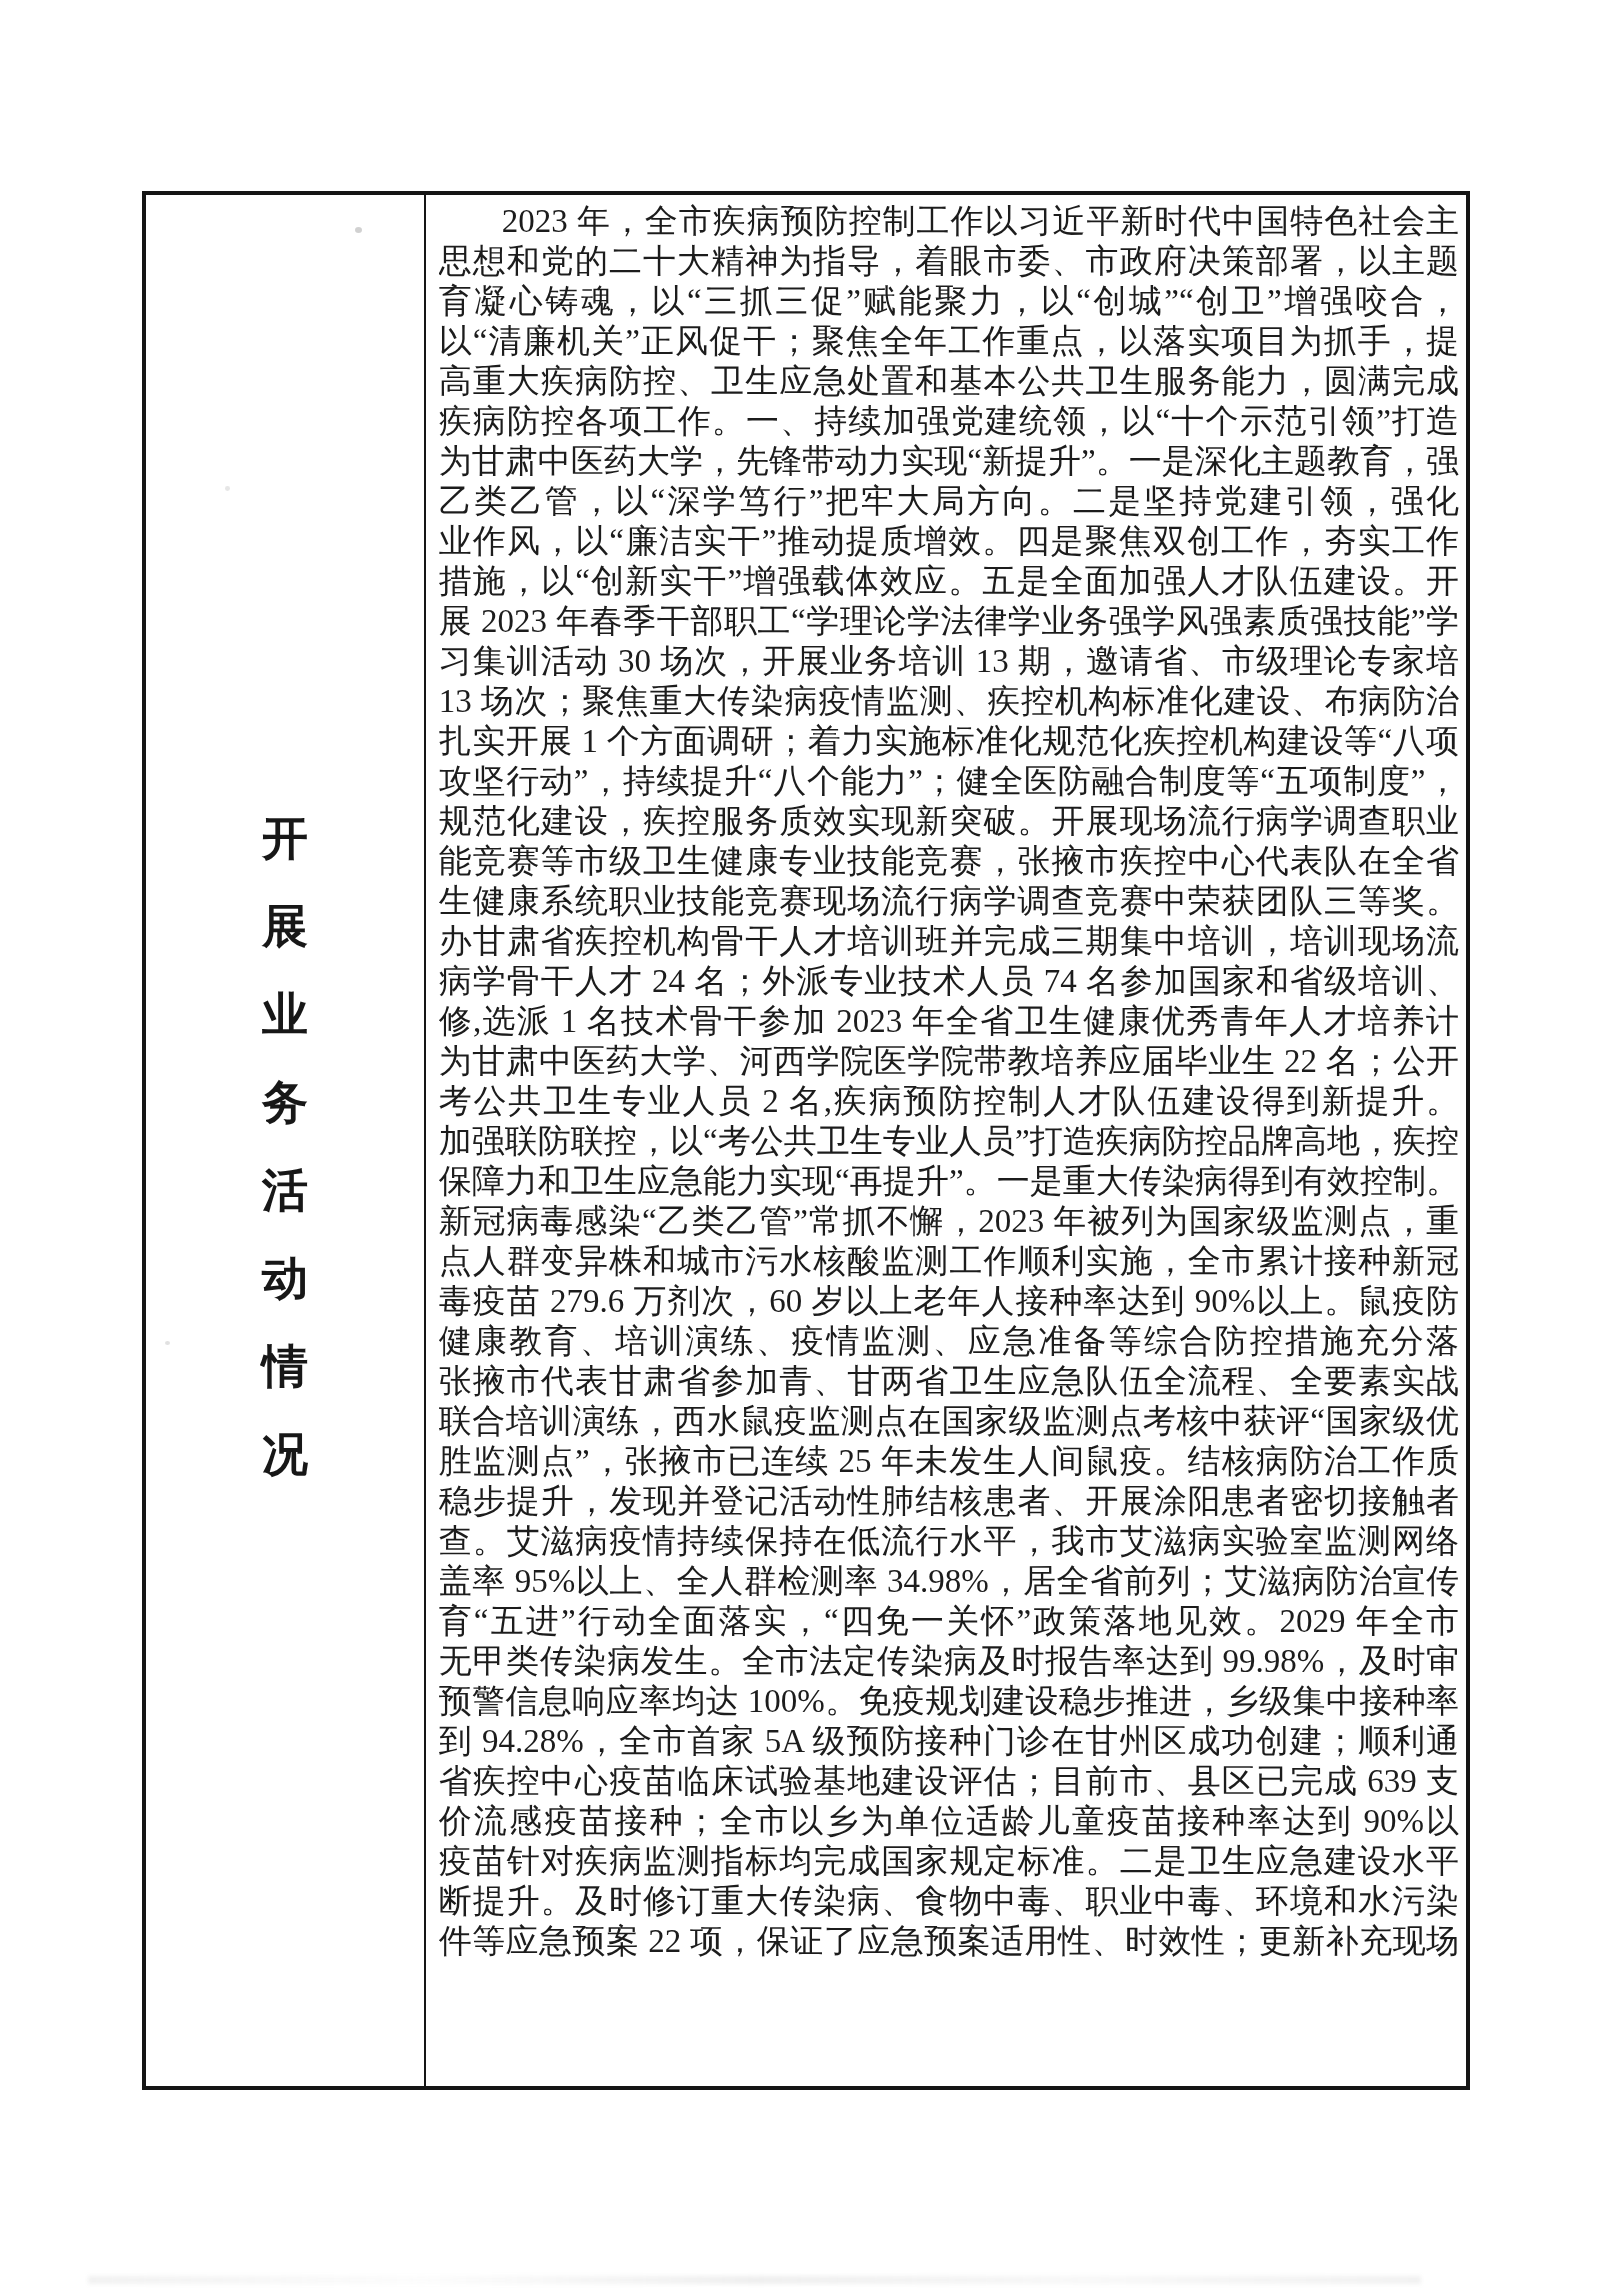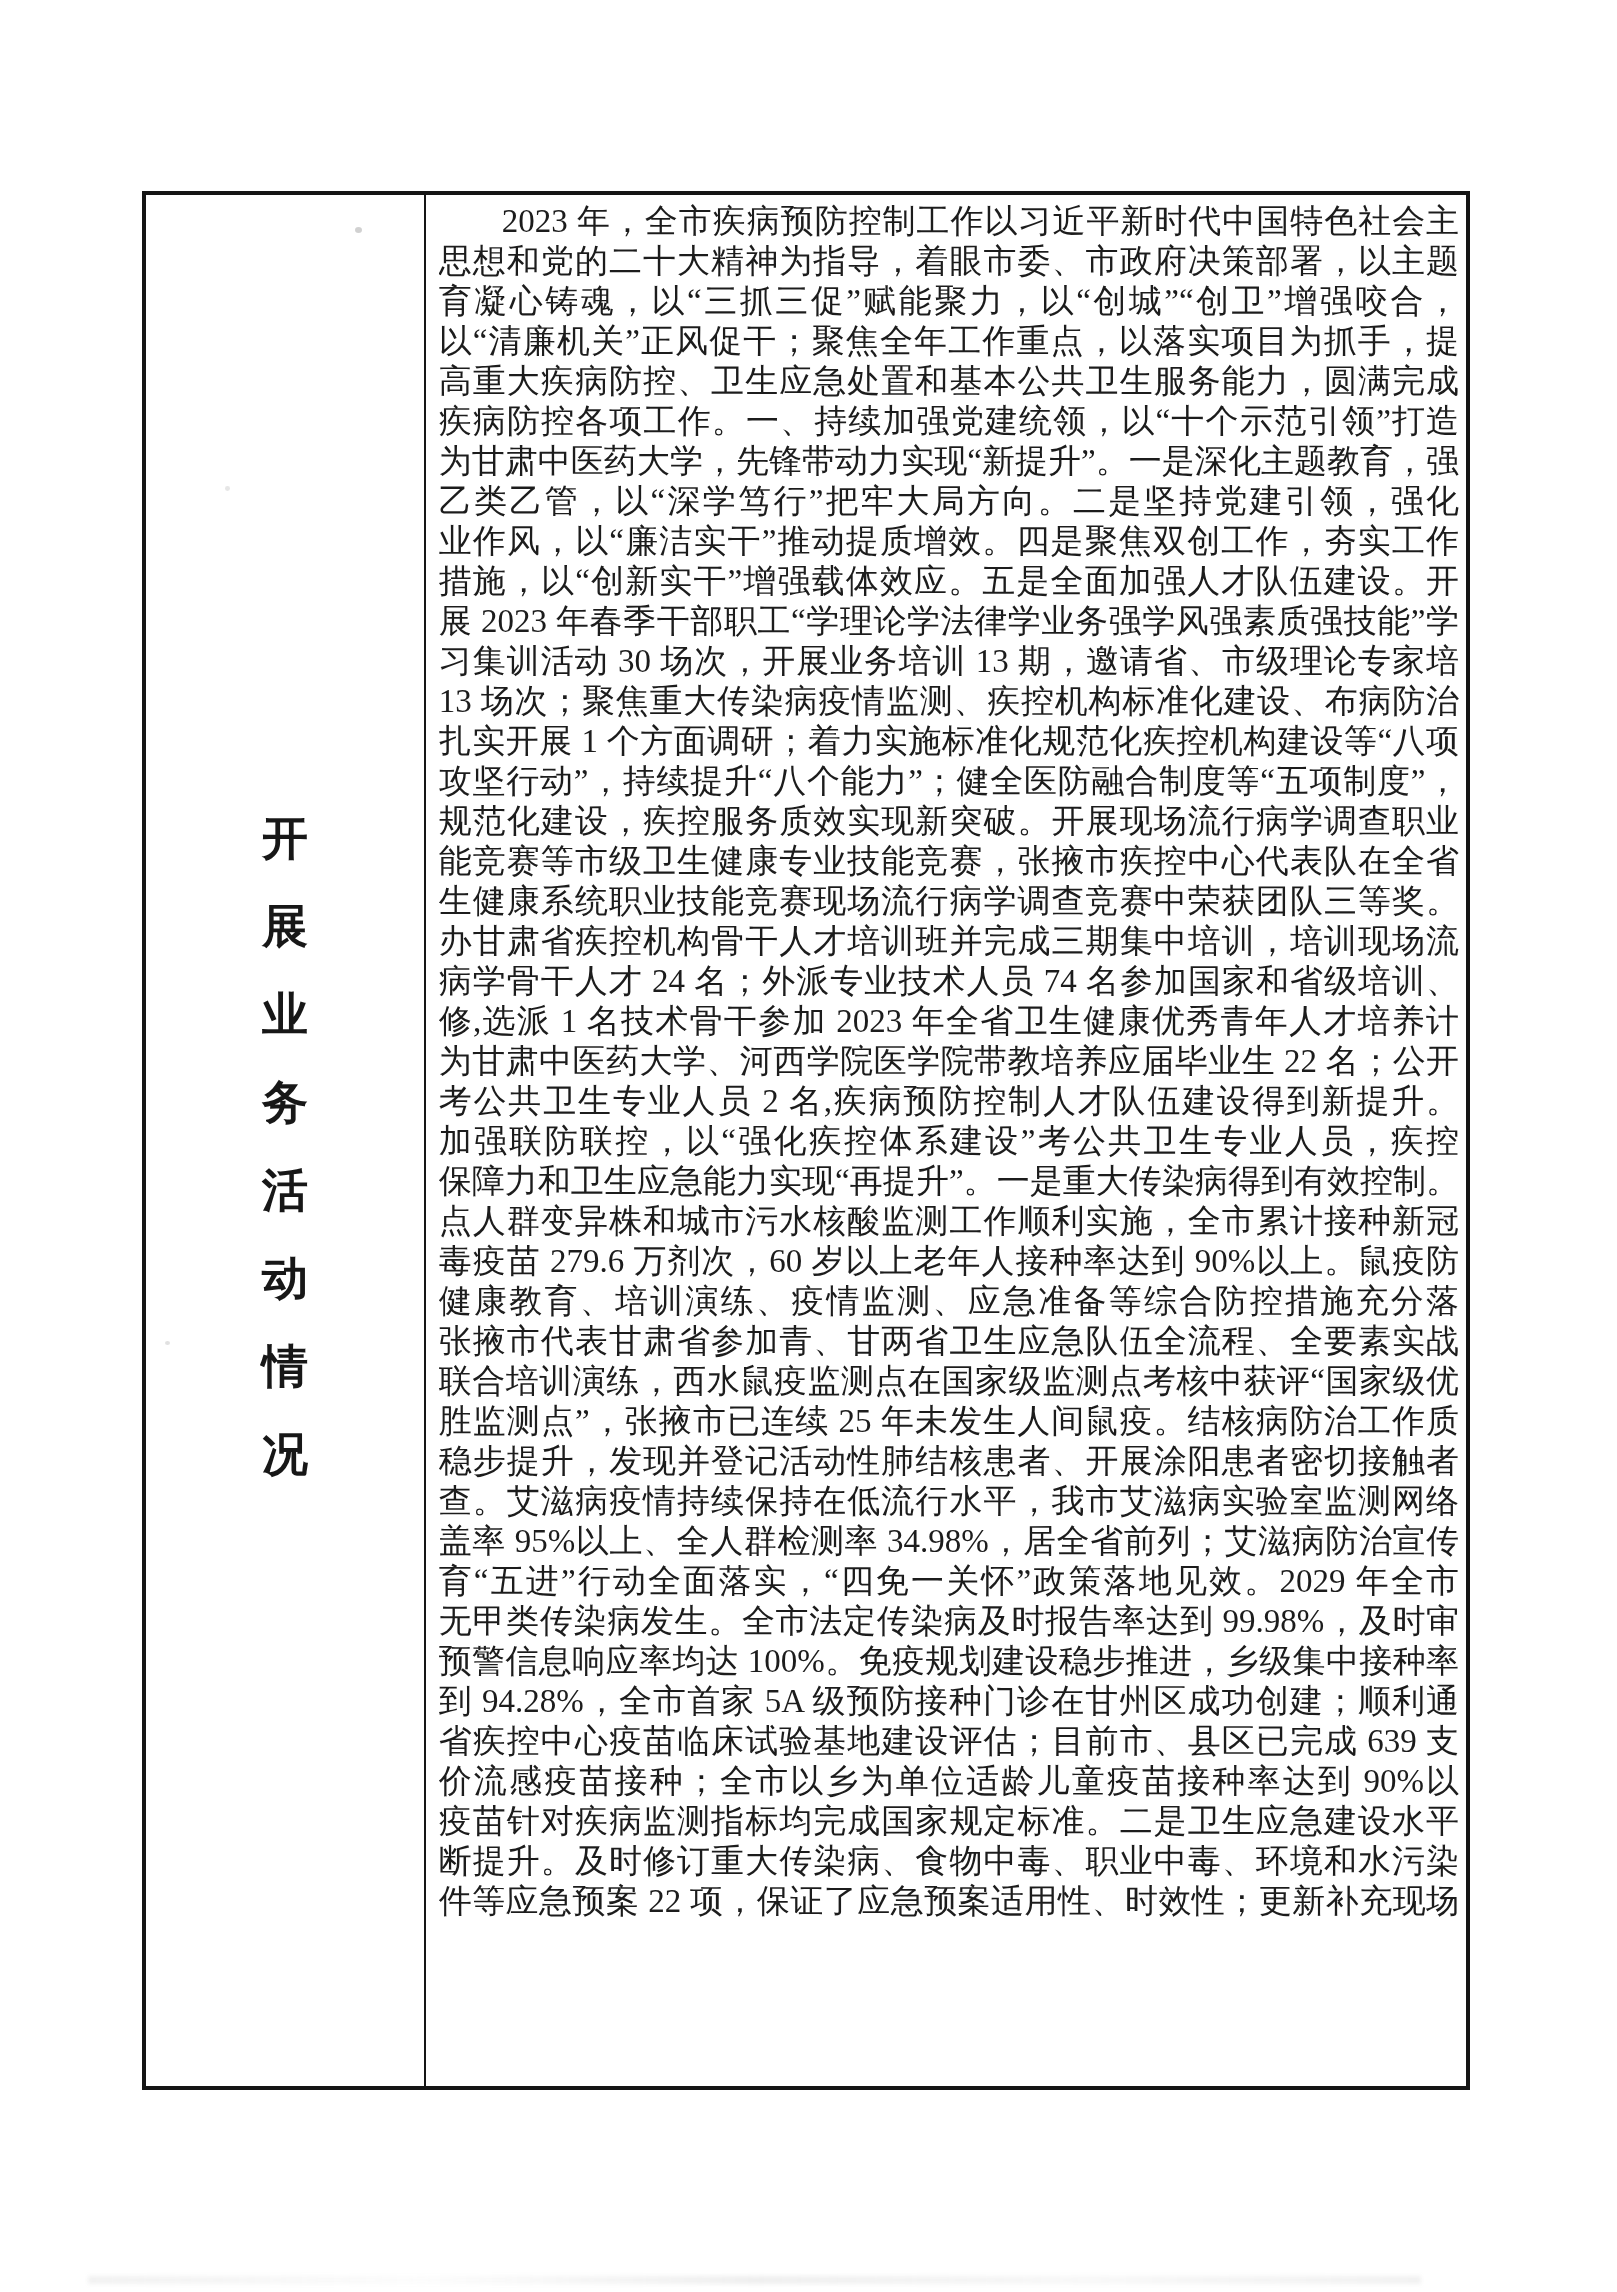--- a/index.html
+++ b/index.html
@@ -113,22 +113,23 @@
       <div class="body-line">扎实开展 1 个方面调研；着力实施标准化规范化疾控机构建设等“八项</div>
       <div class="body-line">攻坚行动”，持续提升“八个能力”；健全医防融合制度等“五项制度”，</div>
       <div class="body-line">规范化建设，疾控服务质效实现新突破。开展现场流行病学调查职业技</div>
       <div class="body-line">能竞赛等市级卫生健康专业技能竞赛，张掖市疾控中心代表队在全省卫</div>
       <div class="body-line">生健康系统职业技能竞赛现场流行病学调查竞赛中荣获团队三等奖。承</div>
       <div class="body-line">办甘肃省疾控机构骨干人才培训班并完成三期集中培训，培训现场流行</div>
       <div class="body-line">病学骨干人才 24 名；外派专业技术人员 74 名参加国家和省级培训、研</div>
       <div class="body-line">修,选派 1 名技术骨干参加 2023 年全省卫生健康优秀青年人才培养计划；</div>
       <div class="body-line">为甘肃中医药大学、河西学院医学院带教培养应届毕业生 22 名；公开招</div>
       <div class="body-line">考公共卫生专业人员 2 名,疾病预防控制人才队伍建设得到新提升。二、</div>
-      <div class="body-line">加强联防联控，以“强化疾控体系建设”考公共卫生专业人员，疾控</div>
+      <div class="body-line">加强联防联控，以“考公共卫生专业人员”打造疾病防控品牌高地，疾控</div>
       <div class="body-line">保障力和卫生应急能力实现“再提升”。一是重大传染病得到有效控制。</div>
+      <div class="body-line">新冠病毒感染“乙类乙管”常抓不懈，2023 年被列为国家级监测点，重</div>
       <div class="body-line">点人群变异株和城市污水核酸监测工作顺利实施，全市累计接种新冠病</div>
       <div class="body-line">毒疫苗 279.6 万剂次，60 岁以上老年人接种率达到 90%以上。鼠疫防控</div>
       <div class="body-line">健康教育、培训演练、疫情监测、应急准备等综合防控措施充分落实，</div>
       <div class="body-line">张掖市代表甘肃省参加青、甘两省卫生应急队伍全流程、全要素实战化</div>
       <div class="body-line">联合培训演练，西水鼠疫监测点在国家级监测点考核中获评“国家级优</div>
       <div class="body-line">胜监测点”，张掖市已连续 25 年未发生人间鼠疫。结核病防治工作质量</div>
       <div class="body-line">稳步提升，发现并登记活动性肺结核患者、开展涂阳患者密切接触者筛</div>
       <div class="body-line">查。艾滋病疫情持续保持在低流行水平，我市艾滋病实验室监测网络覆</div>
       <div class="body-line">盖率 95%以上、全人群检测率 34.98%，居全省前列；艾滋病防治宣传教</div>
       <div class="body-line">育“五进”行动全面落实，“四免一关怀”政策落地见效。2029 年全市</div>

